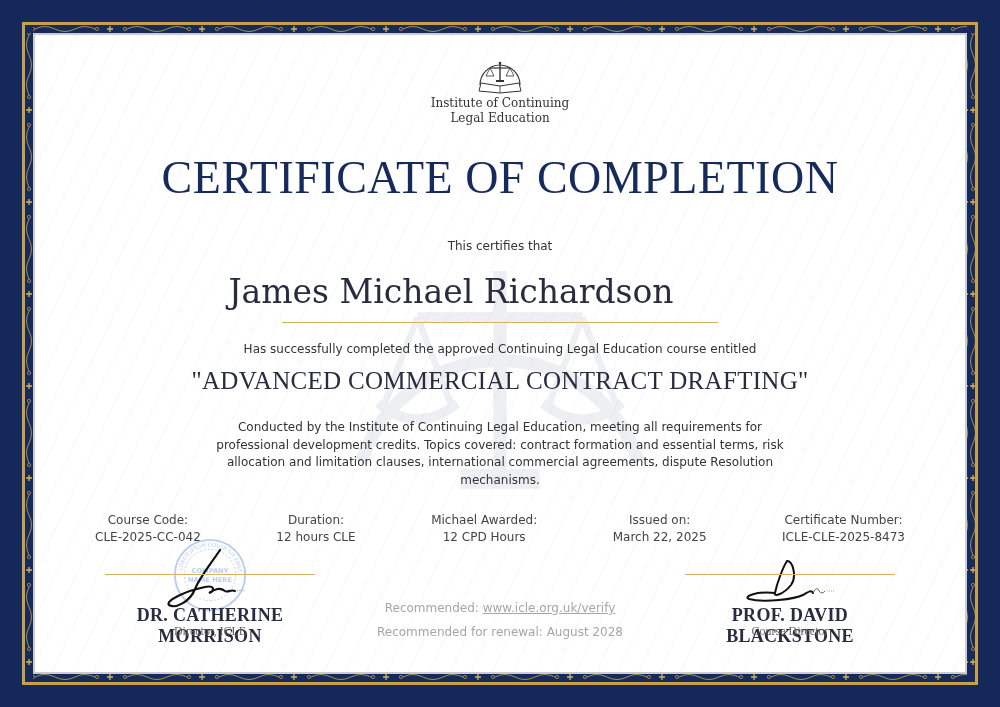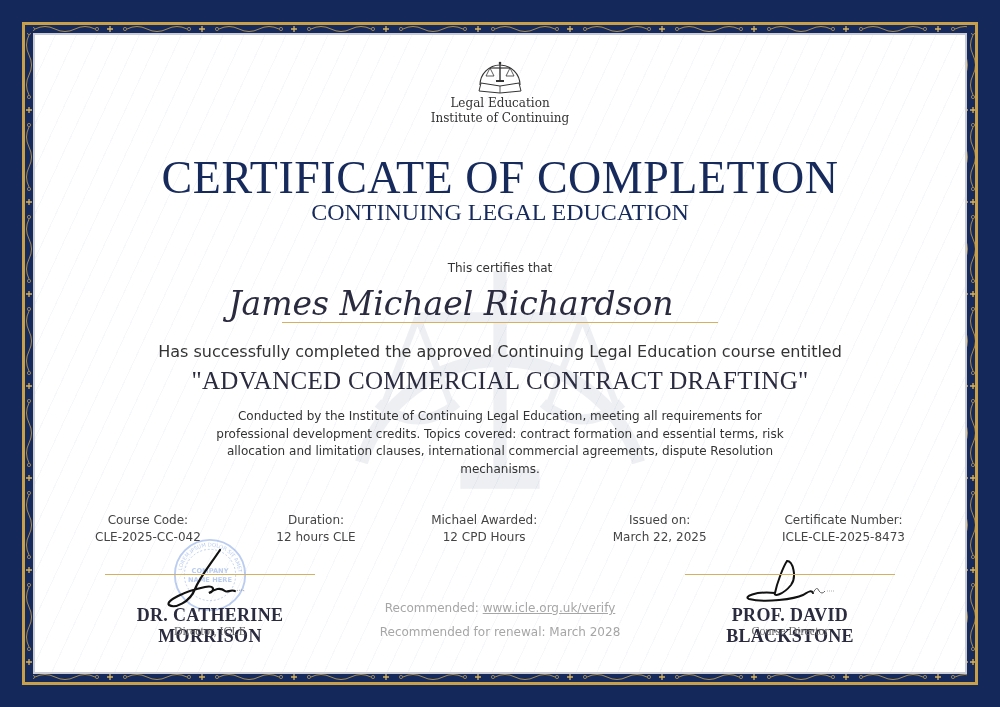--- a/index.html
+++ b/index.html
@@ -35,33 +35,33 @@
     .logo { position: absolute; left: 440px; top: 20px; width: 50px; height: 40px; }
     .org { position: absolute; left: 0; width: 930px; top: 61px; font-family: "DejaVu Serif", serif; font-size: 12px; line-height: 15px; color: #333; }
     .title {
       position: absolute; left: 0; width: 930px; top: 108px;
       font-family: "Liberation Serif", serif; font-size: 46px; color: #172a5c; letter-spacing: 0.5px; margin-top: 8px;
     }
     .subtitle {
       position: absolute; left: 0; width: 930px; top: 164px;
       font-family: "Liberation Serif", serif; font-size: 24px; color: #172a5c;
     }
-    .certifies { position: absolute; left: 0; width: 930px; top: 226px; font-family: "DejaVu Sans", sans-serif; font-size: 12px; color: #333; }
+    .certifies { position: absolute; left: 0; width: 930px; top: 204px; font-family: "DejaVu Sans", sans-serif; font-size: 12px; color: #333; }
     .recipient {
       position: absolute; left: 0; width: 832px; top: 237px;
-      font-family: "DejaVu Serif", serif; font-style: italic; font-size: 33px; color: #2b2b40; margin-top: 12px;
+      font-family: "DejaVu Serif", serif; font-size: 33px; color: #2b2b40;
     }
     .name-rule { position: absolute; left: 247px; width: 436px; top: 287px; height: 1px; background: #d4b060; }
-    .completed { position: absolute; left: 0; width: 930px; top: 307px; font-family: "DejaVu Sans", sans-serif; font-size: 16px; color: #333; }
+    .completed { position: absolute; left: 0; width: 930px; top: 307px; font-family: "DejaVu Sans", sans-serif; font-size: 12px; color: #333; }
     .course {
       position: absolute; left: 0; width: 930px; top: 332px;
       font-family: "Liberation Serif", serif; font-size: 25px; color: #2b2b40; letter-spacing: 0.3px;
     }
     .desc {
-      position: absolute; left: 165px; width: 600px; top: 373px;
+      position: absolute; left: 165px; width: 600px; top: 384px;
       font-family: "DejaVu Sans", sans-serif; font-size: 12px; line-height: 17.5px; color: #333;
     }
     .details { position: absolute; left: 60px; width: 810px; top: 450px; display: flex; justify-content: space-between; }
     .detail { font-family: "DejaVu Sans", sans-serif; font-size: 12px; line-height: 17px; color: #444; text-align: center; margin-top: 27px; }
     .sig-rule { position: absolute; top: 539px; height: 1px; background: #d4b060; }
     .sig-name { position: absolute; font-family: "Liberation Serif", serif; font-weight: bold; font-size: 18px; color: #2b2b40; text-align: center; letter-spacing: 0.3px; }
     .sig-role { position: absolute; font-family: Liberation Serif, serif; font-size: 12px; color: #666; text-align: center; }
     .verify { position: absolute; left: 300px; width: 330px; top: 566px; font-family: "DejaVu Sans", sans-serif; font-size: 12px; color: #a6a6a6; }
     .verify a { color: #a6a6a6; text-decoration: underline; }
     .renewal { position: absolute; left: 300px; width: 330px; top: 590px; font-family: "DejaVu Sans", sans-serif; font-size: 12px; color: #a6a6a6; }
@@ -115,26 +115,25 @@
         <path d="M5 30 A20 20 0 0 1 45 30" stroke="#333" stroke-width="1.2" fill="none"></path>
         <path d="M6 28 L25 31 L44 28 L46 36 L25 38 L4 36 Z" stroke="#333" stroke-width="1" fill="#fff"></path>
         <line x1="25" y1="31" x2="25" y2="38" stroke="#333" stroke-width="0.8"></line>
         <line x1="25" y1="9" x2="25" y2="26" stroke="#333" stroke-width="1.4"></line>
         <line x1="15" y1="13" x2="35" y2="13" stroke="#333" stroke-width="1.2"></line>
         <path d="M15 13 l-4 8 h8 z M35 13 l-4 8 h8 z" stroke="#333" stroke-width="0.8" fill="none"></path>
         <rect x="21" y="25" width="8" height="2" fill="#333"></rect>
         <circle cx="25" cy="8" r="1.3" fill="#333"></circle>
       </svg>
       <div class="org">
+        <div>Institute of Continuing</div>
         <div>Legal Education</div>
-        <div>Institute of Continuing</div>
       </div>
 
       <div class="title">CERTIFICATE OF COMPLETION</div>
-      <div class="subtitle">CONTINUING LEGAL EDUCATION</div>
       <div class="certifies">This certifies that</div>
       <div class="recipient">James Michael Richardson</div>
       <div class="name-rule"></div>
       <div class="completed">Has successfully completed the approved Continuing Legal Education course entitled</div>
       <div class="course">"ADVANCED COMMERCIAL CONTRACT DRAFTING"</div>
       <div class="desc">Conducted by the Institute of Continuing Legal Education, meeting all requirements for professional development credits. Topics covered: contract formation and essential terms, risk allocation and limitation clauses, international commercial agreements, dispute Resolution mechanisms.</div>
 
       <div class="details">
         <div class="detail">
           <div>Course Code:</div>
@@ -173,21 +172,21 @@
         <path d="M65 3 C55 18 45 30 40 42 C35 55 20 62 14 58 C10 54 30 44 50 40 C60 38 60 44 54 46 C60 42 65 40 70 44 C72 46 76 42 80 44" stroke="#111" stroke-width="2.2" fill="none" stroke-linecap="round"></path>
         <path d="M80 44 l6 -1 l4 1" stroke="#888" stroke-width="0.8" fill="none" stroke-dasharray="1 1"></path>
       </svg>
       <div class="sig-rule" style="left:70px; width:210px;"></div>
       <div class="sig-name" style="left:60px; width:230px; top:570px;">DR. CATHERINE MORRISON</div>
       <div class="sig-role" style="left:60px; width:230px; top:589px;">Director, ICLE</div>
 
       <div class="verify">
         <span>Recommended: </span><a>www.icle.org.uk/verify</a>
       </div>
-      <div class="renewal">Recommended for renewal: March 2028</div>
+      <div class="renewal">Recommended for renewal: August 2028</div>
 
       <svg class="sig-svg" style="left:700px; top:522px; width:120px; height:50px;" viewBox="0 0 120 50">
         <path d="M52 4 C48 10 42 26 40 36 C38 40 48 38 56 28 C62 20 58 4 52 4 M40 36 C20 34 8 40 14 42 C30 46 60 42 68 38 C72 36 76 32 78 36" stroke="#111" stroke-width="2" fill="none" stroke-linecap="round"></path>
         <path d="M78 36 q4 -8 6 -2 q3 4 6 0" stroke="#555" stroke-width="0.9" fill="none"></path>
         <path d="M92 34 h8" stroke="#999" stroke-width="0.8" stroke-dasharray="1 1"></path>
       </svg>
       <div class="sig-rule" style="left:650px; width:210px;"></div>
       <div class="sig-name" style="left:640px; width:230px; top:570px;">PROF. DAVID BLACKSTONE</div>
       <div class="sig-role" style="left:640px; width:230px; top:589px;">Course Director</div>
     </div>

